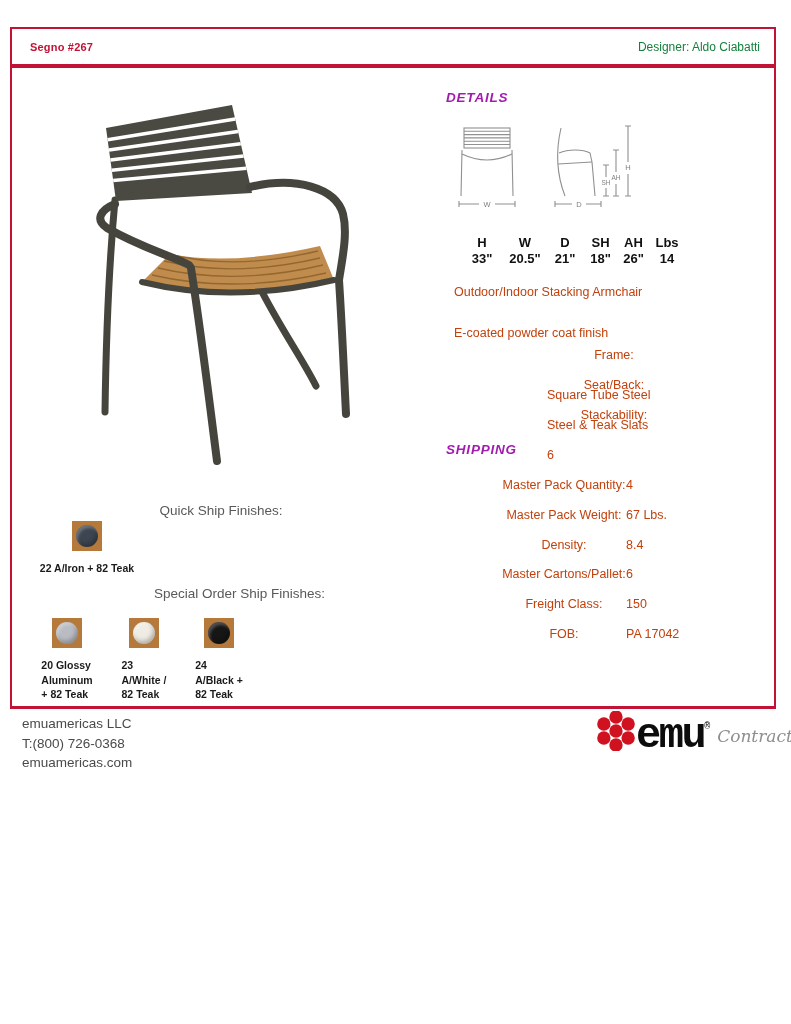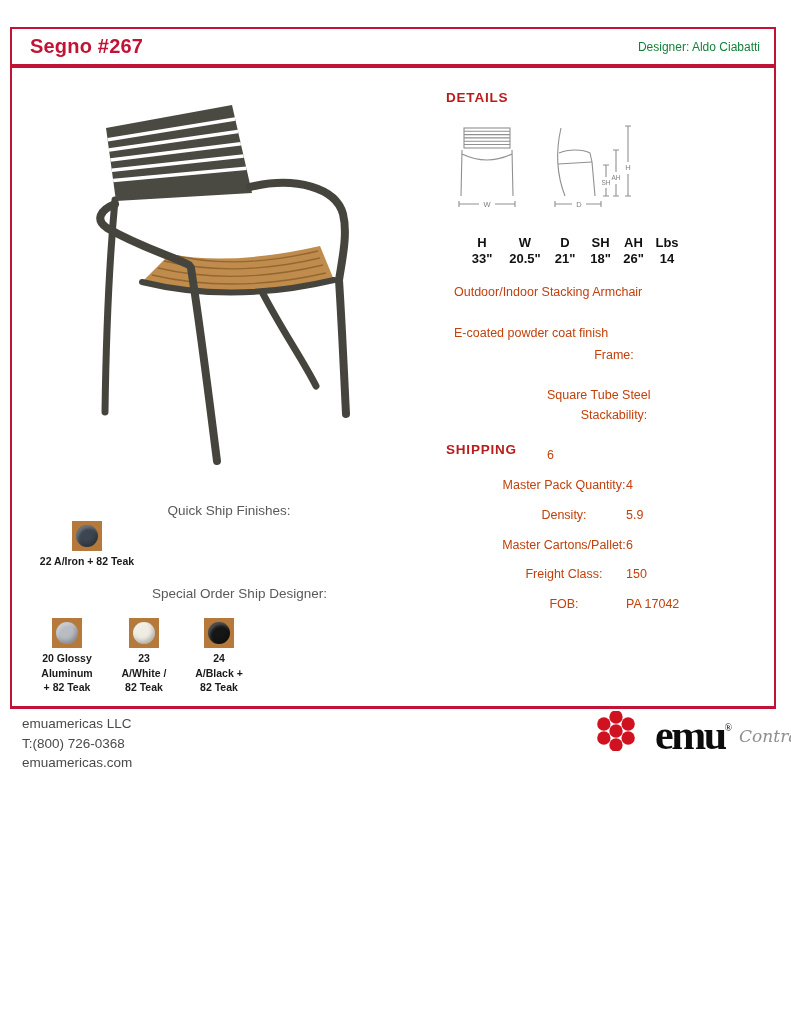--- a/index.html
+++ b/index.html
@@ -8,28 +8,28 @@
     width:791px; height:1024px; position:relative;
     font-family:"Liberation Sans", sans-serif;
     color:#1a1a1a; overflow:hidden;
   }
   .header-box {
     position:absolute; left:10px; top:27px; width:766px; height:39px;
     border:2px solid #c11335; background:#fff;
     display:flex; align-items:center; justify-content:space-between;
     padding:0 14px 0 18px;
   }
-  .product-title { font-size:20px; font-weight:700; color:#c11335; letter-spacing:.2px; }
+  .product-title { font-size:11px; font-weight:700; color:#c11335; letter-spacing:.2px; }
   .designer { font-size:12px; color:#15803d; font-weight:400; }
   .main-box {
     position:absolute; left:10px; top:66px; width:766px; height:643px;
     border:2px solid #c11335; border-bottom-width:3px; background:#fff;
   }
   .abs { position:absolute; }
-  .section-heading { font-size:13.5px; font-weight:700; color:#b91c1c; letter-spacing:.8px; }
+  .section-heading { font-size:13.5px; font-weight:700; color:#a21caf; letter-spacing:.8px;font-style:italic; }
   .bold-line { font-size:12.5px; font-weight:400; color:#c2410c; white-space:nowrap;text-align:center; }
   .dims-row { display:flex; }
   .dims-row span { display:inline-block; text-align:center; font-size:13px; font-weight:700; color:#111; }
   .dims-row span:nth-child(1){width:44px}
   .dims-row span:nth-child(2){width:42px}
   .dims-row span:nth-child(3){width:38px}
   .dims-row span:nth-child(4){width:33px}
   .dims-row span:nth-child(5){width:33px}
   .dims-row span:nth-child(6){width:34px}
   .spec-row { position:absolute; left:442px; width:320px; }
@@ -38,24 +38,24 @@
   .ship-row { height:29.8px; display:flex; align-items:flex-start; }
   .ship-row .lbl { width:172px;padding-left:48px; }
   .gray-heading { font-size:13.5px; color:#58595b; text-align:center; font-weight:400; }
   .finish-row { display:flex; align-items:flex-start; }
   .finish-group { display:flex; flex-direction:column; align-items:center; }
   .swatch { width:30px; height:30px; position:relative; }
   .swatch .circle {
     position:absolute; left:4px; top:4px; width:22px; height:22px; border-radius:50%;
     box-shadow:inset 2px 3px 3px rgba(255,255,255,.25), inset -2px -3px 4px rgba(0,0,0,.25);
   }
-  .finish-label { margin-top:3px; font-size:10.5px; font-weight:700; color:#1a1a1a; text-align:center; line-height:14.6px; white-space:nowrap; }
+  .finish-label { margin-top:10px; font-size:10.5px; font-weight:700; color:#1a1a1a; line-height:14.6px; white-space:nowrap; }
   .footer-contact { position:absolute; left:22px; top:714px; font-size:13.5px; color:#4a4a4a; line-height:19.5px; }
   .logo { position:absolute; left:596px; top:708px; display:flex; align-items:center; height:46px; }
-  .logo-word { font-family:Liberation Serif, serif; font-size:42px; font-weight:800; letter-spacing:-2.5px; color:#0c0c0c; line-height:40px; margin-left:19px; }
+  .logo-word { font-family:Liberation Mono, monospace; font-size:42px; font-weight:800; letter-spacing:-2.5px; color:#0c0c0c; line-height:40px; margin-left:0; }
   .logo-reg { font-size:10px; font-weight:400; vertical-align:18px; letter-spacing:0; }
   .logo-suffix { font-family:"DejaVu Serif", serif; font-style:italic; font-size:17px; color:#8f8f8f; margin-left:7px; margin-top:10px; }
   svg text { font-family:"Liberation Sans", sans-serif; }
 </style>
 </head>
 <body>
 
 <div class="header-box">
   <div class="product-title">Segno #267</div>
   <div class="designer">Designer: Aldo Ciabatti</div>
@@ -141,62 +141,70 @@
     </div>
   </div>
 
   <div class="abs bold-line" style="left:442px; top:217px;">Outdoor/Indoor Stacking Armchair</div>
   <div class="abs bold-line" style="left:442px; top:250px;margin-top:8px;">E-coated powder coat finish</div>
 
   <div class="spec-row bold-line" style="top:280px;">
     <span class="lbl">Frame:</span>
     <span class="val">Square Tube Steel</span>
   </div>
+  <div class="spec-row bold-line" style="top:310px;">
+    <span class="lbl">Seat/Back:</span>
+    <span class="val">Steel &amp; Teak Slats</span>
+  </div>
   <div class="spec-row bold-line" style="top:340px;">
     <span class="lbl">Stackability:</span>
     <span class="val">6</span>
   </div>
 
   <div class="abs section-heading" style="left:434px; top:374px;">SHIPPING</div>
 
   <div class="ship-rows">
     <div class="ship-row bold-line">
       <span class="lbl">Master Pack Quantity:</span>
       <span class="val">4</span>
     </div>
     <div class="ship-row bold-line">
+      <span class="lbl">Master Pack Weight:</span>
+      <span class="val">67 Lbs.</span>
+    </div>
+    <div class="ship-row bold-line">
       <span class="lbl">Density:</span>
-      <span class="val">5.9</span>
+      <span class="val">8.4</span>
     </div>
     <div class="ship-row bold-line">
       <span class="lbl">Master Cartons/Pallet:</span>
       <span class="val">6</span>
     </div>
     <div class="ship-row bold-line">
       <span class="lbl">Freight Class:</span>
       <span class="val">150</span>
     </div>
     <div class="ship-row bold-line">
       <span class="lbl">FOB:</span>
       <span class="val">PA 17042</span>
     </div>
   </div>
 
-  <div class="abs gray-heading" style="left:12px; top:435px; width:410px;">Quick Ship Finishes:</div>
+  <div class="abs gray-heading" style="left:4px; top:435px; width:410px;">Quick Ship Finishes:</div>
 
   <div class="abs finish-row" style="left:16px; top:453px; gap:12px;">
     <div class="finish-group" style="width:118px;">
       <div class="swatch" style="background: rgb(181, 121, 59);">
         <div class="circle" style="background: rgb(61, 69, 80);"></div>
       </div>
       <div class="finish-label">22 A/Iron + 82 Teak</div>
     </div>
   </div>
 
-  <div class="abs gray-heading" style="left:20px; top:518px; width:415px;">Special Order Ship Designer:</div>
+  <div class="abs gray-heading" style="left:20px; top:518px; width:415px;">Special Order Ship Finishes:</div>
 
   <div class="abs finish-row" style="left:14px; top:550px;">
     <div class="finish-group" style="width:82px;">
       <div class="swatch" style="background: rgb(181, 121, 59);">
         <div class="circle" style="background: rgb(185, 188, 194);"></div>
       </div>
       <div class="finish-label">
         <div>20 Glossy</div>
         <div>Aluminum</div>
         <div>+ 82 Teak</div>

